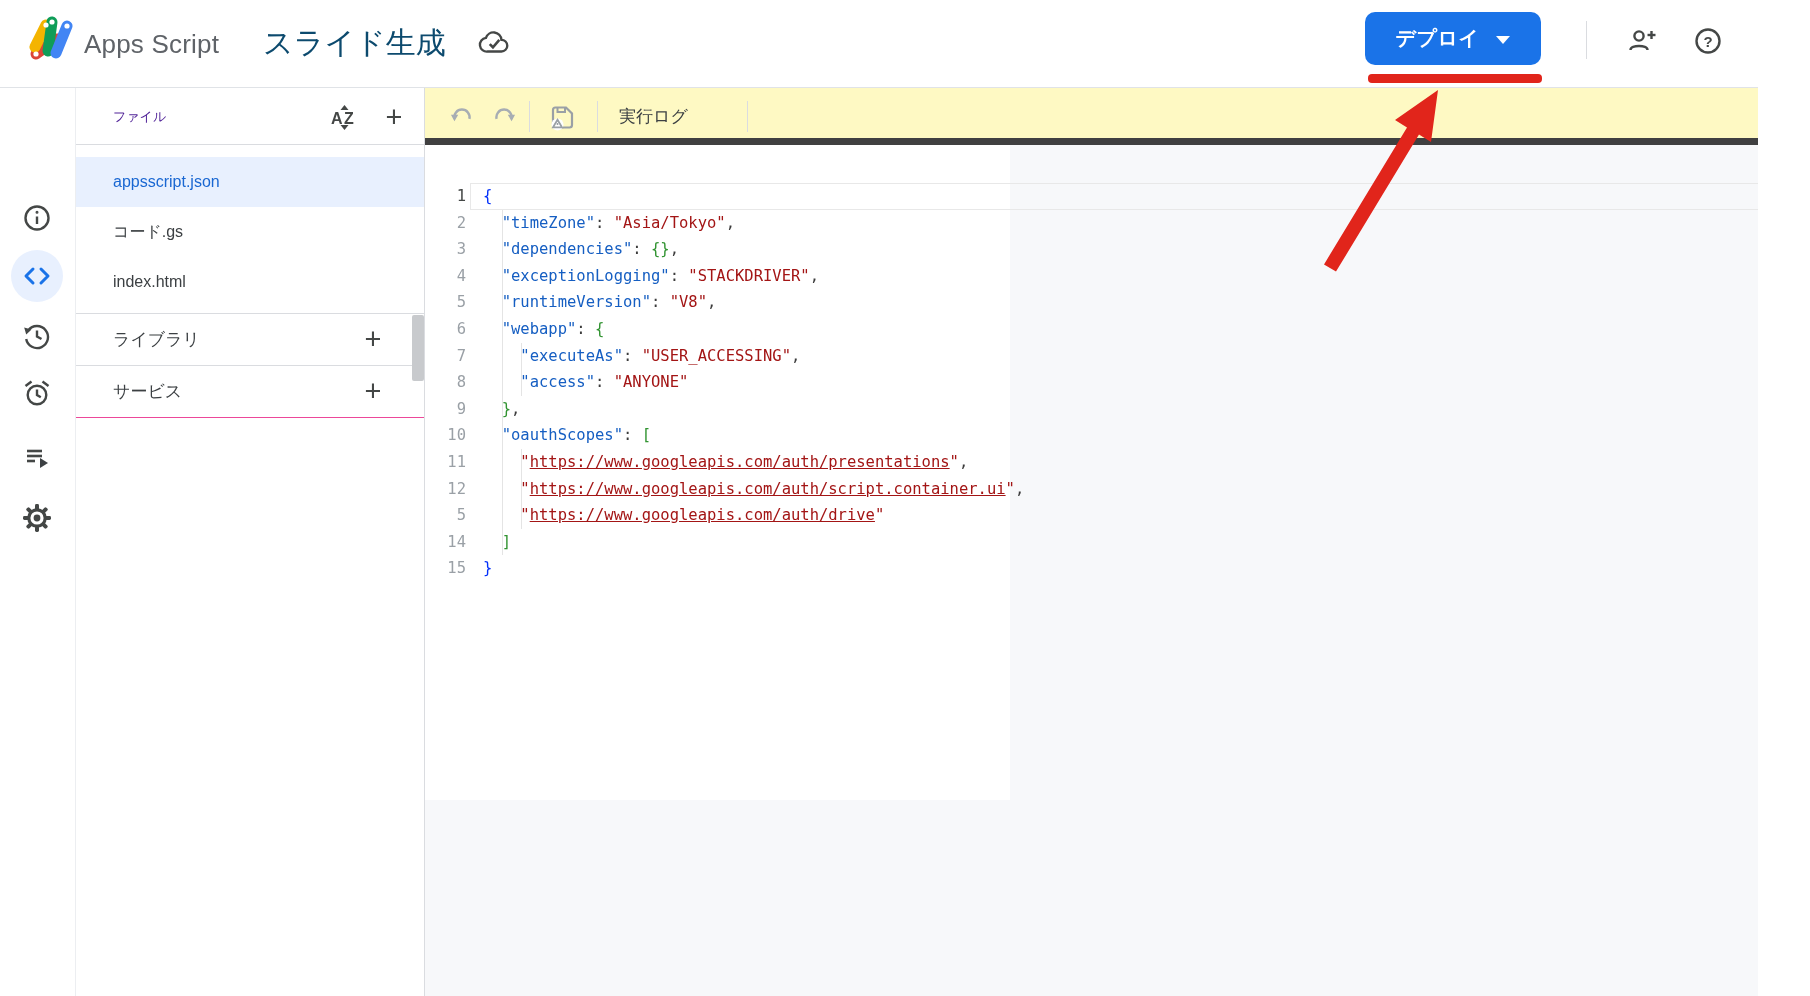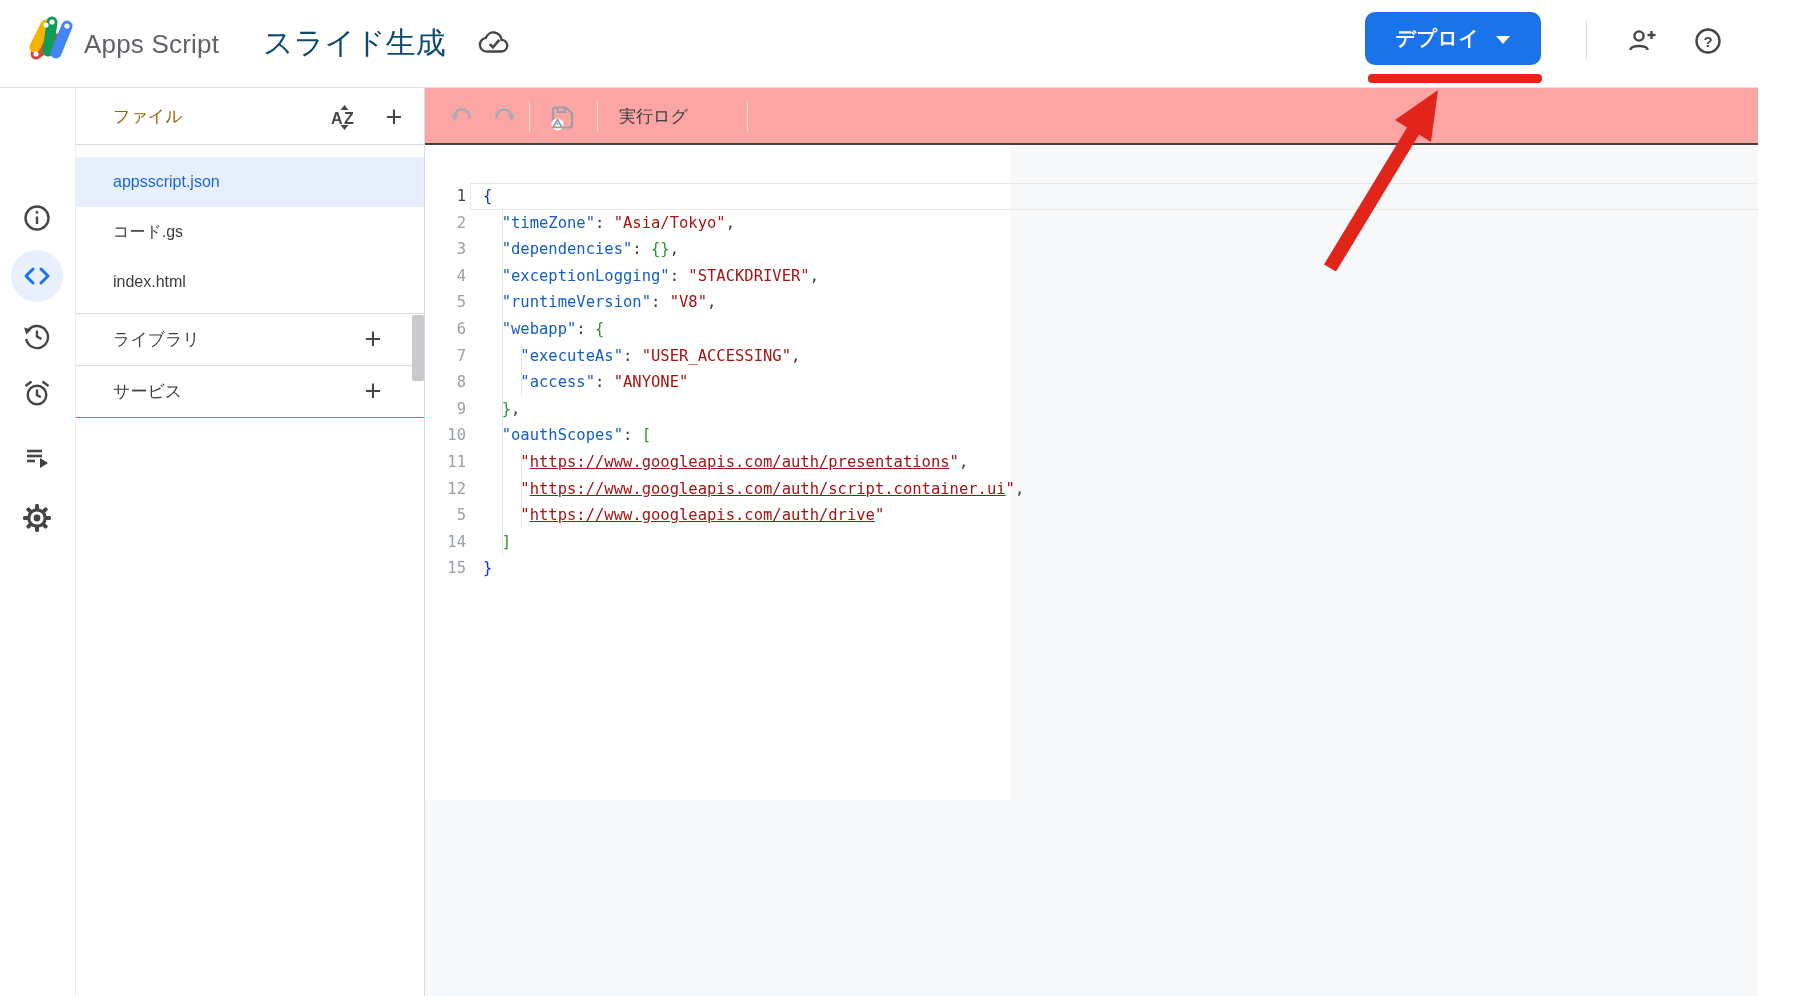--- a/index.html
+++ b/index.html
@@ -38,39 +38,39 @@
   .rail-btn { position:absolute; left:15px; width:44px; height:44px; background:none; border:none;
               cursor:pointer; display:flex; align-items:center; justify-content:center; }
   .rail-sel-circle { position:absolute; left:11px; top:162px; width:52px; height:52px;
                      border-radius:50%; background:#e8f0fe; }
 
   
   .panel { position:absolute; left:76px; top:88px; width:349px; height:908px; background:#fff;
            border-right:1px solid #dadce0; z-index:5; }
   .panel-header { position:absolute; left:0; top:0; width:100%; height:57px; border-bottom:1px solid #dadce0; }
   .panel-title { position:absolute; left:37px; top:0; height:57px; line-height:57px;
-                 font-size:17px; color:#a16207; }
+                 font-size:13px; color:#4c1d95; }
   .icon-btn { background:none; border:none; cursor:pointer; padding:0;
               display:flex; align-items:center; justify-content:center; }
   .az-btn { position:absolute; left:252px; top:13px; width:34px; height:32px; }
   .addfile-btn { position:absolute; left:300px; top:11px; width:36px; height:36px; }
   .plus-glyph { font-size:29px; font-weight:300; color:#444746; line-height:1; }
   .file-list { position:absolute; left:0; top:69px; width:100%; }
   .file-row { height:50px; line-height:50px; padding-left:37px; font-size:16px; color:#3c4043; cursor:pointer; }
   .file-row.selected { background:#e8f0fe; color:#1967d2; }
   .section-row { position:absolute; left:0; width:100%; border-top:1px solid #dadce0; }
   .section-row .sec-label { position:absolute; left:37px; top:0; height:100%; display:flex;
                             align-items:center; font-size:17px; color:#3c4043; }
   .sec-plus { position:absolute; left:280px; top:50%; transform:translateY(-50%); width:34px; height:34px; }
   .panel-scroll-thumb { position:absolute; left:336px; top:227px; width:12px; height:66px;
                         background:#c8cacd; border-radius:2px; }
 
   
-  .toolbar { position:absolute; left:425px; top:88px; width:1385px; height:57px; background:#fca5a5;
-             border-bottom:2px solid #404040; z-index:5; }
+  .toolbar { position:absolute; left:425px; top:88px; width:1385px; height:57px; background:#fef9c3;
+             border-bottom:7px solid #404040; z-index:5; }
   .tb-icon { position:absolute; top:14px; width:30px; height:30px; background:none; border:none; cursor:pointer;
              display:flex; align-items:center; justify-content:center; }
   .tb-divider { position:absolute; top:13px; width:1px; height:31px; background:#dadce0; }
   .runlog-btn { position:absolute; left:194px; top:0; height:57px; background:none; border:none; cursor:pointer;
                 font-size:17px; color:#3c4043; font-family:"Liberation Sans",sans-serif; }
 
   
   .editor { position:absolute; left:425px; top:145px; width:1385px; height:851px; background:#f7f8fa; z-index:1; }
   .editor-white { position:absolute; left:0; top:0; width:585px; height:655px; background:#fff; }
   .cur-line { position:absolute; left:45px; right:0; top:38px; height:27px;

